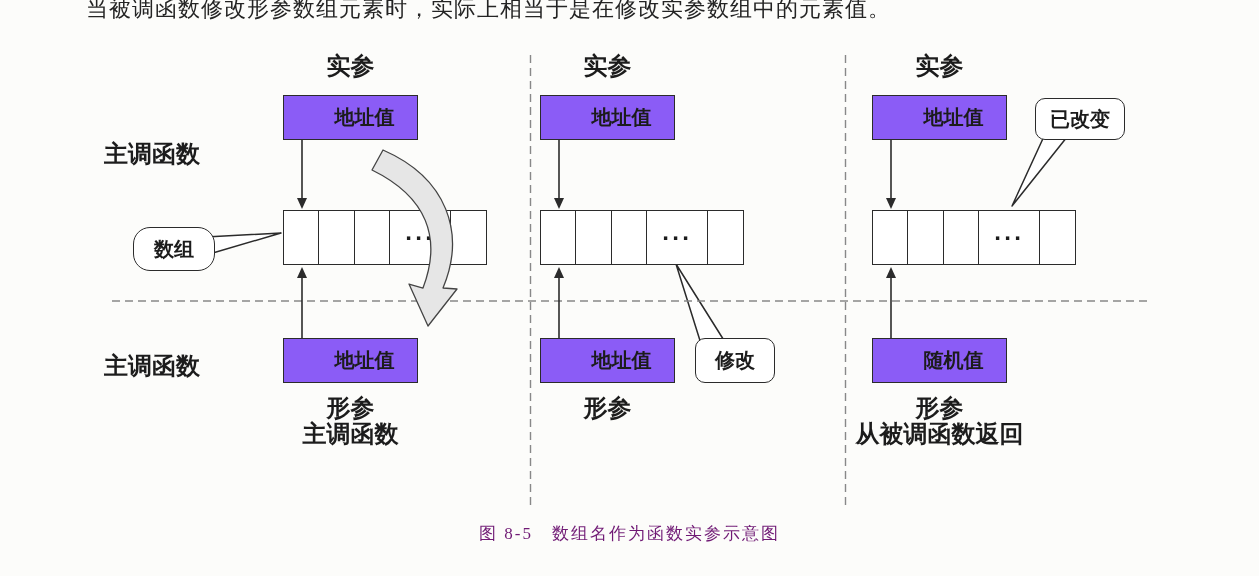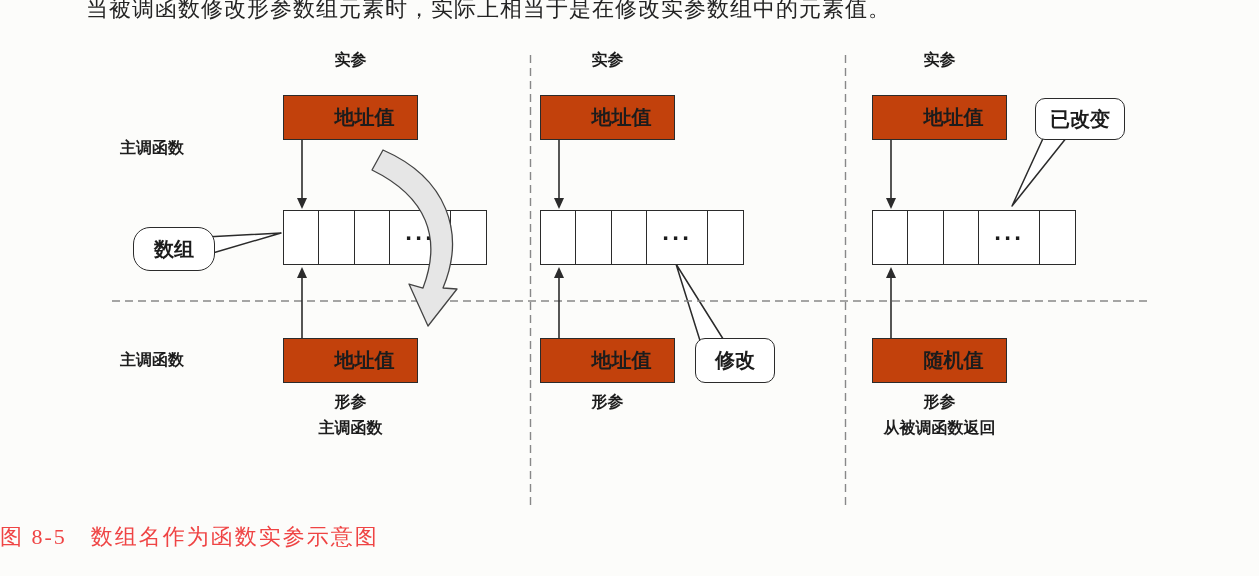--- a/index.html
+++ b/index.html
@@ -2,23 +2,23 @@
 <html><head>
 <meta charset="utf-8">
 <style>
   html,body{margin:0;padding:0;background:#fff;}
   .stage{position:relative;width:1259px;height:576px;background:#fcfcfa;overflow:hidden;
          font-family:"Liberation Sans",sans-serif;color:#1c1c1c;}
   .layer-svg{position:absolute;left:0;top:0;z-index:0;}
   .layer-svg.over{z-index:2;pointer-events:none;}
   .el{position:absolute;z-index:1;}
   .heading{font-family:"Liberation Serif",serif;font-size:22px;letter-spacing:1px;color:#242424;}
-  .caption{font-family:"Liberation Serif",serif;font-size:22px;letter-spacing:2px;color:#ef4444;}
-  .lbl{font-weight:bold;font-size:16px;text-align:center;}
-  .box{border:1.6px solid #2b2b2b;background:#c2410c;display:flex;align-items:center;justify-content:center;
+  .caption{font-family:"Liberation Serif",serif;font-size:17px;text-align:center;letter-spacing:2px;color:#701a75;}
+  .lbl{font-weight:bold;font-size:24px;text-align:center;}
+  .box{border:1.6px solid #2b2b2b;background:#8b5cf6;display:flex;align-items:center;justify-content:center;
        font-weight:bold;font-size:20px;box-sizing:border-box;padding-left:28px;}
   .bubble{border:1.6px solid #2b2b2b;background:#fff;border-radius:10px;display:flex;align-items:center;
           justify-content:center;font-weight:bold;font-size:20px;box-sizing:border-box;}
   .arr{display:flex;}
   .cell{border:1.6px solid #2b2b2b;height:55px;box-sizing:border-box;background:#fff;
         display:flex;align-items:center;justify-content:center;}
   .cell + .cell{margin-left:-1.6px;}
   .dots{font-weight:bold;font-size:24px;letter-spacing:2px;}
 </style>
 </head>

